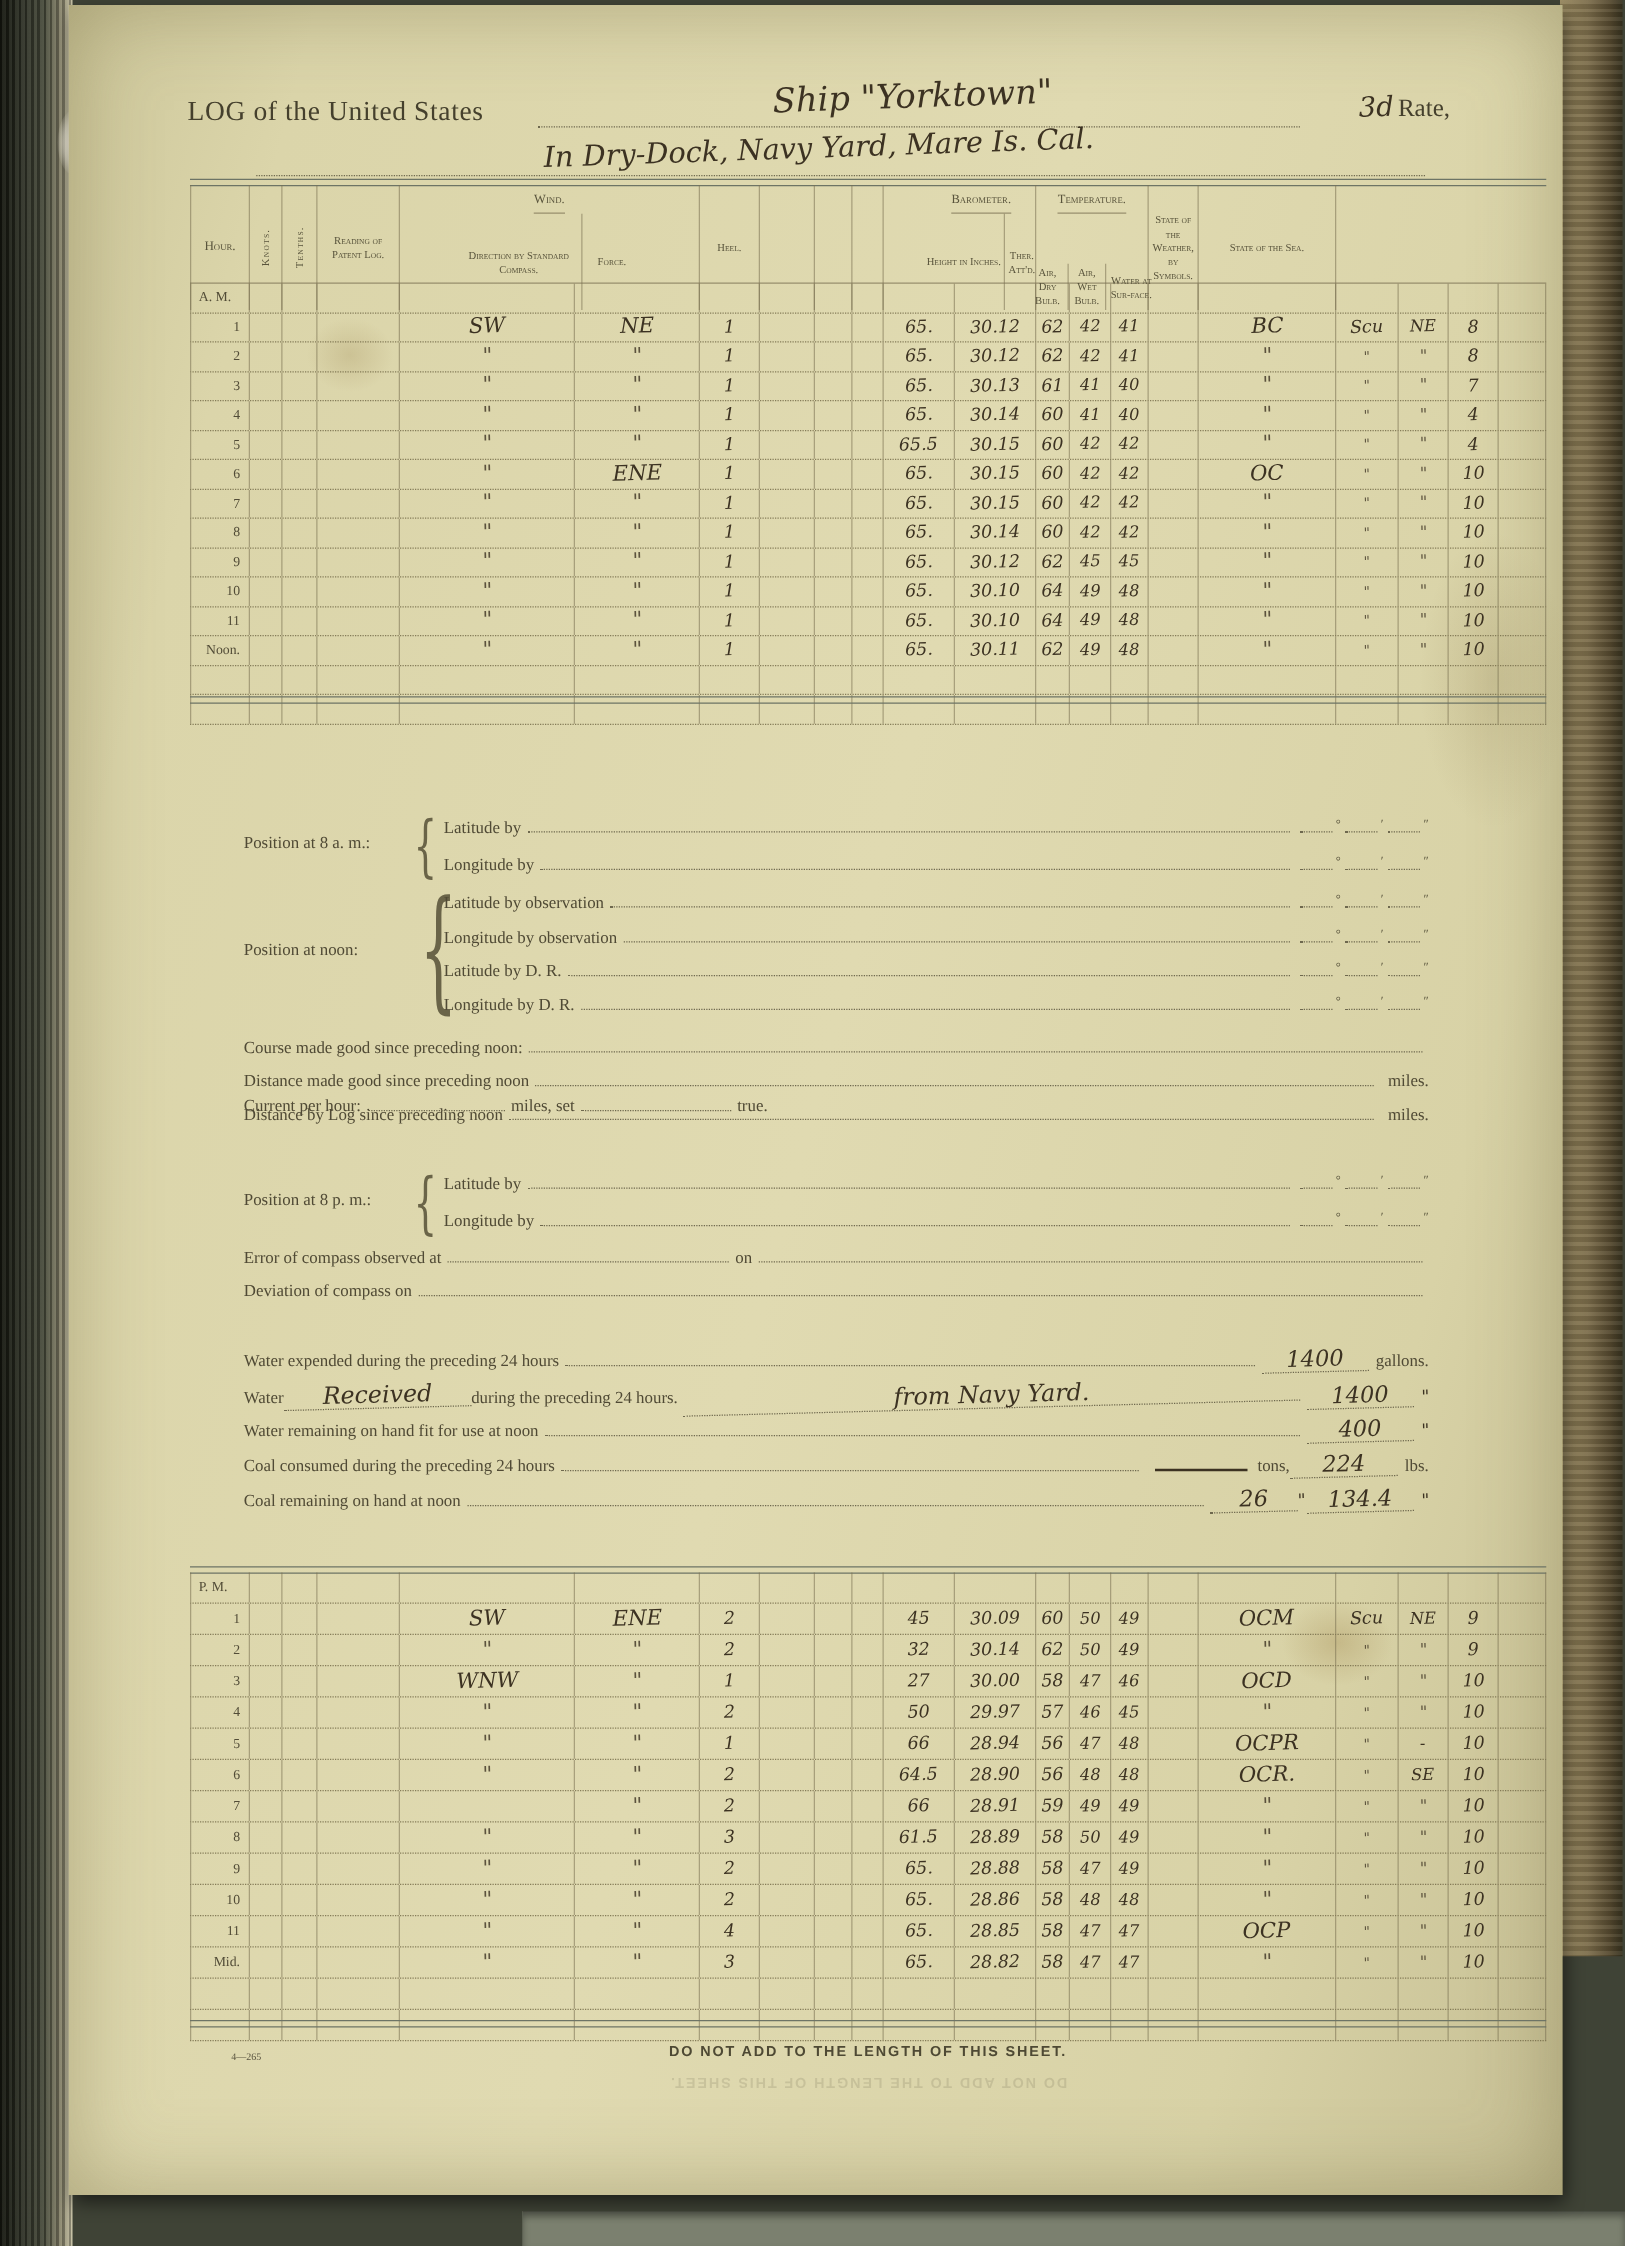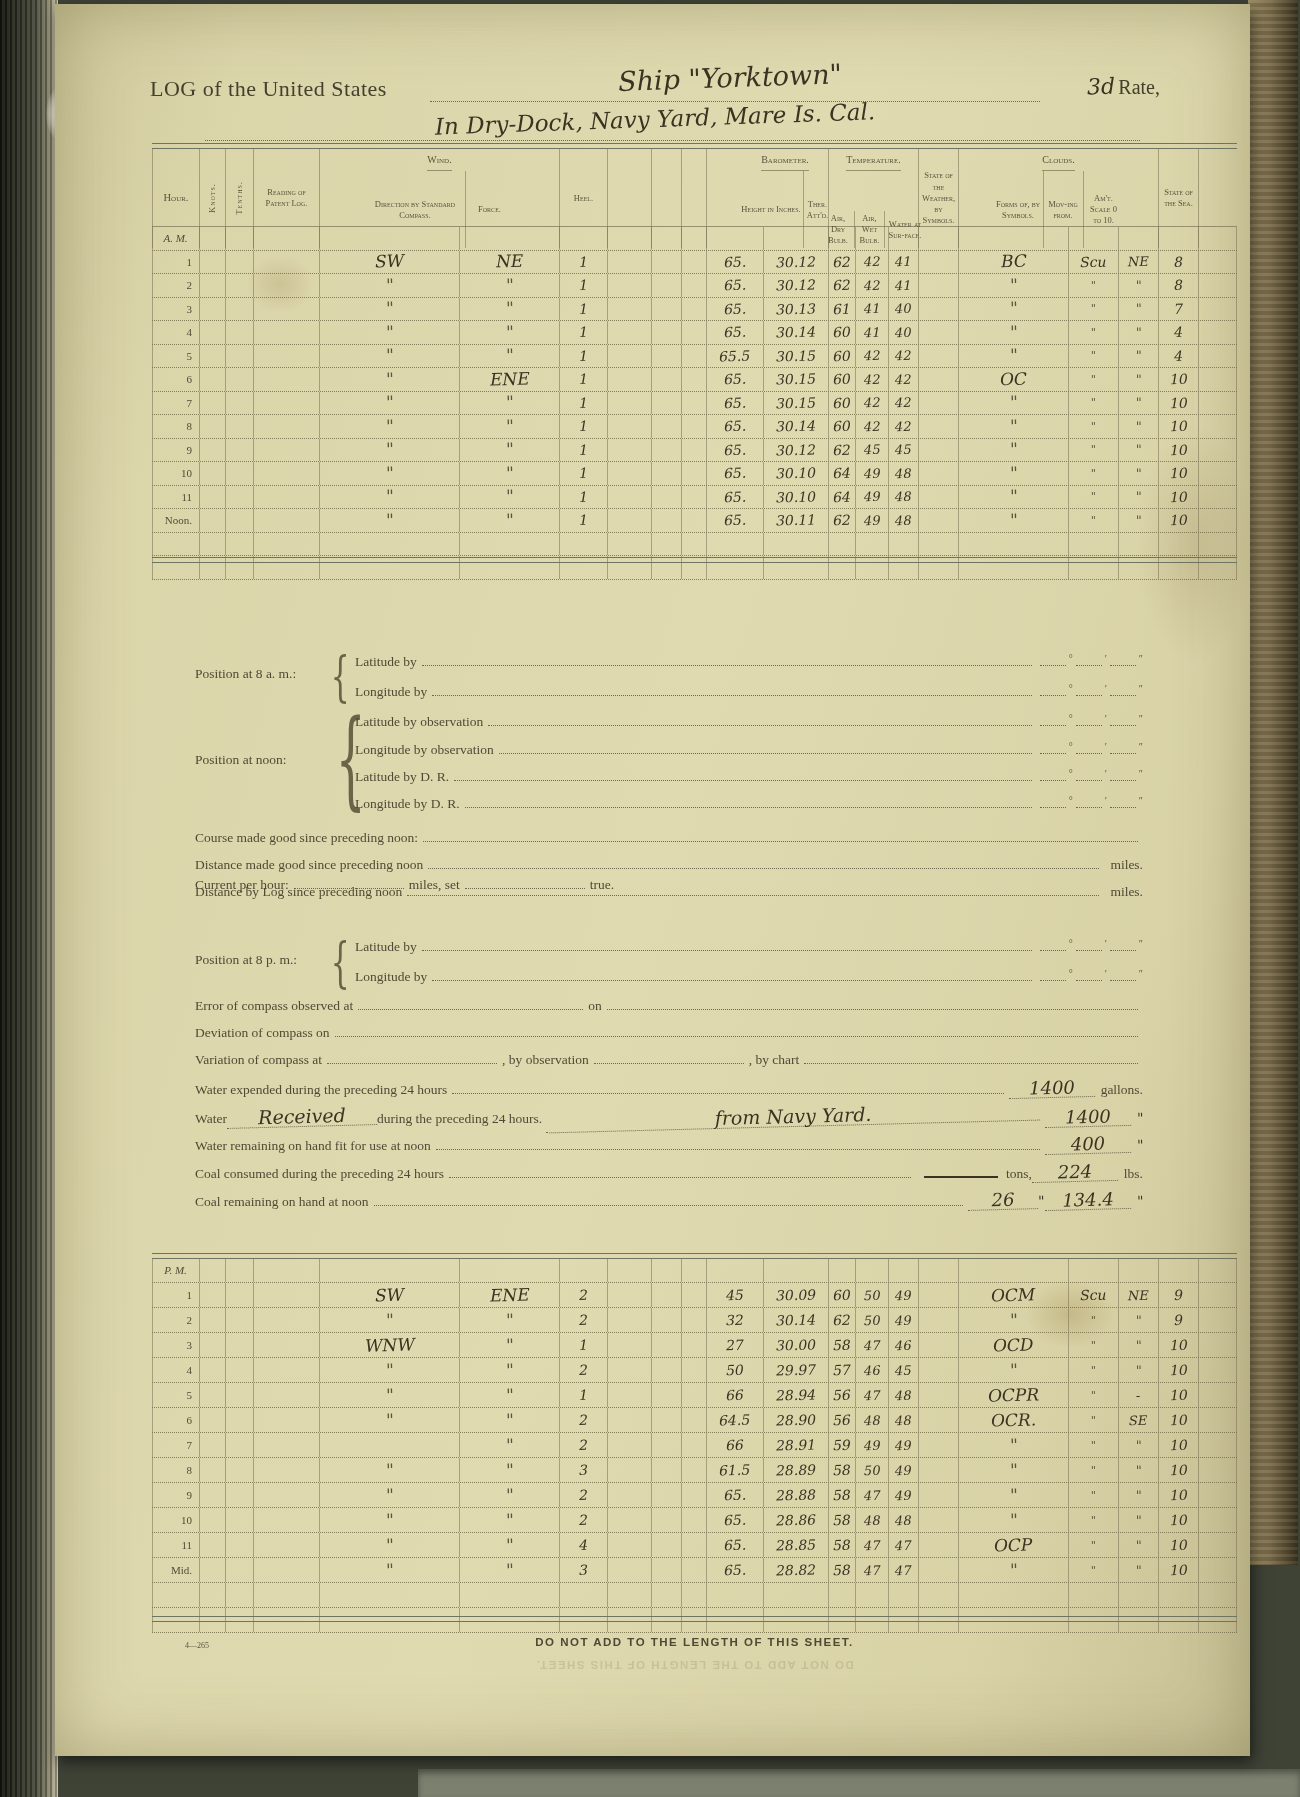--- a/index.html
+++ b/index.html
@@ -70,21 +70,21 @@
   .w-wind{grid-column:span 2;} .w-bar{grid-column:span 2;margin-left:35px;}
   .w-temp{grid-column:span 3;gap:40px;} .w-cld{grid-column:span 3;}
   .cols-wind{grid-template-columns:100px 48px;}
   .cols-bar{grid-template-columns:65px 27px;}
   .cols-temp{grid-template-columns:33px 30px 40px;}
   .cols-cld{grid-template-columns:50px 40px 40px;}
   .lrow{border-bottom:1.2px dotted rgba(118,108,74,.85);}
   #am-body .lrow{height:22.5px;} #pm-body .lrow{height:24px;}
   .cell{display:flex;align-items:center;justify-content:center;overflow:visible;}
   .cell.c-hour{justify-content:flex-end;padding-right:7px;}
-  .labelrow .cell.c-hour{justify-content:center;padding-left:6px;white-space:nowrap;font-style:italic;}
+  .labelrow .cell.c-hour{justify-content:flex-start;padding-left:6px;white-space:nowrap;}
   
   .fline{position:absolute;display:flex;align-items:baseline;font-size:13.5px;color:#504a35;}
   .dots{flex:1;border-bottom:1.5px dotted #6e684e;height:11px;margin:0 5px;}
   .dotseg{border-bottom:1.5px dotted #6e684e;height:11px;margin:0 5px;}
   .eline{width:26px;border-bottom:1.5px dotted #6e684e;height:11px;margin:0 3px;display:inline-block;}
   .endmarks{display:flex;align-items:baseline;}
   .dmark{font-size:10px;color:#59543c;position:relative;top:-4px;}
   .grouplabel{position:absolute;font-size:13.5px;color:#504a35;}
   .brace{position:absolute;color:#6a6448;font-family:"DejaVu Serif",serif;font-weight:100;}
   .fval{min-width:86px;text-align:center;border-bottom:1.5px dotted #6e684e;font-size:18px;}
@@ -160,28 +160,20 @@
         <div class="gtitle">Temperature.</div>
         <div class="gsub cols-temp">
           <div class="hcell">Air, Dry Bulb.</div>
           <div class="hcell">Air, Wet Bulb.</div>
           <div class="hcell">Water at Sur-face.</div>
         </div>
       </div>
       <div class="hcell">
           <span>State of the Weather, by Symbols.</span>
         </div>
-      <div class="hcell group w-cld">
-        <div class="gtitle">Clouds.</div>
-        <div class="gsub cols-cld">
-          <div class="hcell">Forms of, by Symbols.</div>
-          <div class="hcell">Mov-ing from.</div>
-          <div class="hcell">Am't. Scale 0 to 10.</div>
-        </div>
-      </div>
       <div class="hcell">
           <span>State of the Sea.</span>
         </div>
     </div>
     <div id="am-body">
         <div class="lrow grid21 labelrow">
           <div class="cell c-hour">
             <span class="hourlbl">A. M.</span>
           </div>
           <div class="cell c-knots"></div>
@@ -973,28 +965,20 @@
   <div class="fline" style="left:140px;top:994px;width:948px">
     <span>Error of compass observed at</span>
       <span class="dotseg" style="width:225px"></span>
       <span>on</span>
       <span class="dots"></span>
   </div>
   <div class="fline" style="left:140px;top:1021px;width:948px">
     <span>Deviation of compass on</span>
       <span class="dots"></span>
   </div>
-  <div class="fline" style="left:140px;top:1048px;width:948px">
-    <span>Variation of compass at</span>
-      <span class="dotseg" style="width:170px"></span>
-      <span>, by observation</span>
-      <span class="dotseg" style="width:150px"></span>
-      <span>, by chart</span>
-      <span class="dots"></span>
-  </div>
 
   <div class="fline" style="left:140px;top:1075px;width:948px">
     <span>Water expended during the preceding 24 hours</span>
       <span class="dots"></span>
       <span class="hw fval">1400</span>
       <span class="funit">gallons.</span>
   </div>
   <div class="fline" style="left:140px;top:1103px;width:948px">
     <span>Water</span>
       <span class="hw hwline" style="min-width:150px;font-size:19px">Received</span>

